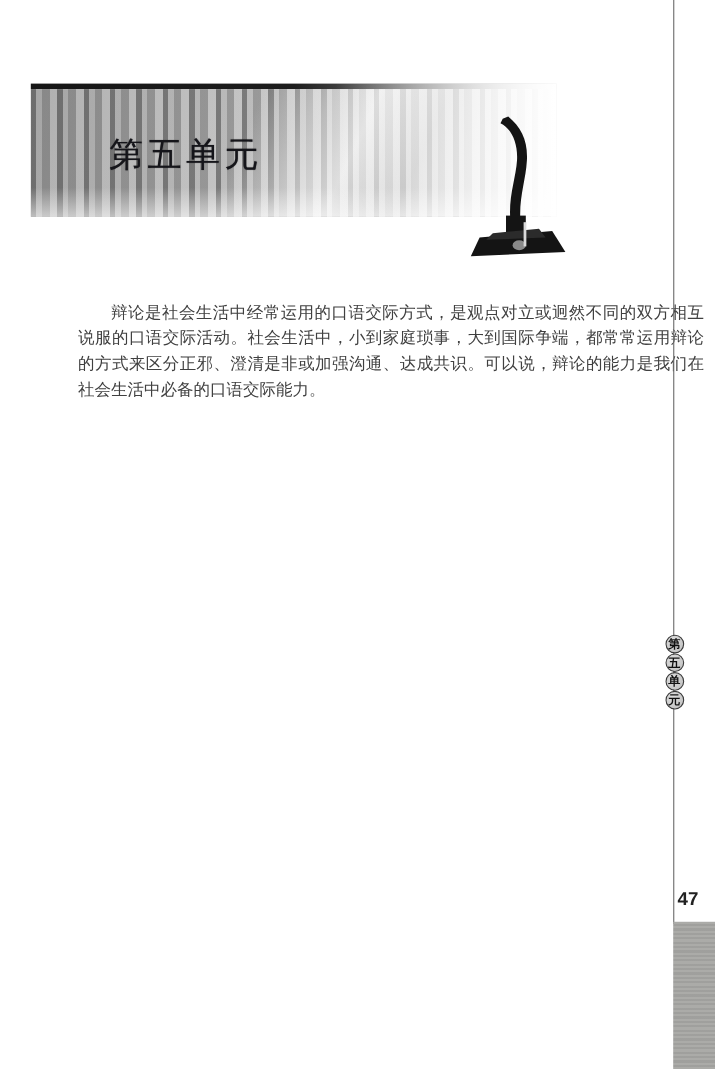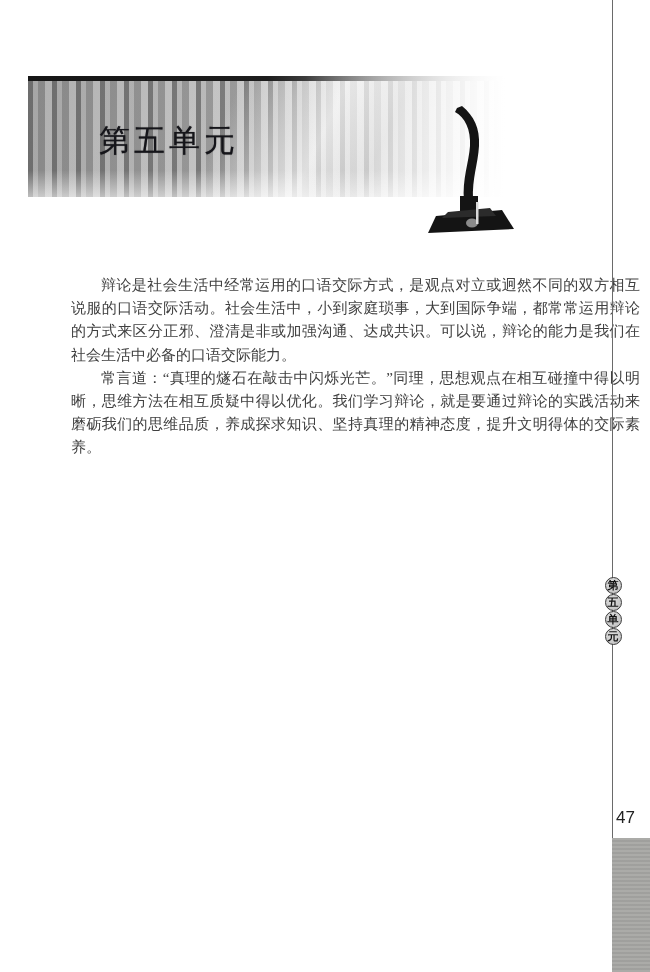--- a/index.html
+++ b/index.html
@@ -32,20 +32,21 @@
   }
 
   
   .page-number {
     position: absolute;
     left: 616px; top: 808px;
     width: 30px;
     font-family: "Liberation Sans", sans-serif;
     font-size: 17px;
     color: #222;
+    font-weight: bold;
   }
 
   
   .header-img {
     position: absolute;
     left: 28px; top: 76px;
     width: 478px; height: 121px;
   }
   .hdr-topbar {
     position: absolute;
@@ -146,21 +147,20 @@
     <path d="M33,4 L38,2 C50,12 56,24 55,42 C54,60 48,74 49,96 L40,97 C38,75 45,58 46,42 C47,26 41,13 31,8 Z" fill="#141414"></path>
     <rect x="36" y="92" width="18" height="16" fill="#141414"></rect>
     <polygon points="12,112 78,106 90,125 4,129" fill="#141414"></polygon>
     <polygon points="24,108 66,104 72,112 18,114" fill="#2b2b2b"></polygon>
     <ellipse cx="48" cy="119" rx="6" ry="4.5" fill="#8a8a8a"></ellipse>
     <rect x="52" y="98" width="2.5" height="22" fill="#d9d9d9"></rect>
   </svg>
 
   <div class="content">
     <p>辩论是社会生活中经常运用的口语交际方式，是观点对立或迥然不同的双方相互说服的口语交际活动。社会生活中，小到家庭琐事，大到国际争端，都常常运用辩论的方式来区分正邪、澄清是非或加强沟通、达成共识。可以说，辩论的能力是我们在社会生活中必备的口语交际能力。</p>
-    <p>常言道：“真理的燧石在敲击中闪烁光芒。”同理，思想观点在相互碰撞中得以明晰，思维方法在相互质疑中得以优化。我们学习辩论，就是要通过辩论的实践活动来磨砺我们的思维品质，养成探求知识、坚持真理的精神态度，提升文明得体的交际素养。</p>
   </div>
 
   <div class="vline"></div>
 
   <div class="side-tab">
     <div class="tab-circle">第</div>
     <div class="tab-circle">五</div>
     <div class="tab-circle">单</div>
     <div class="tab-circle">元</div>
   </div>

